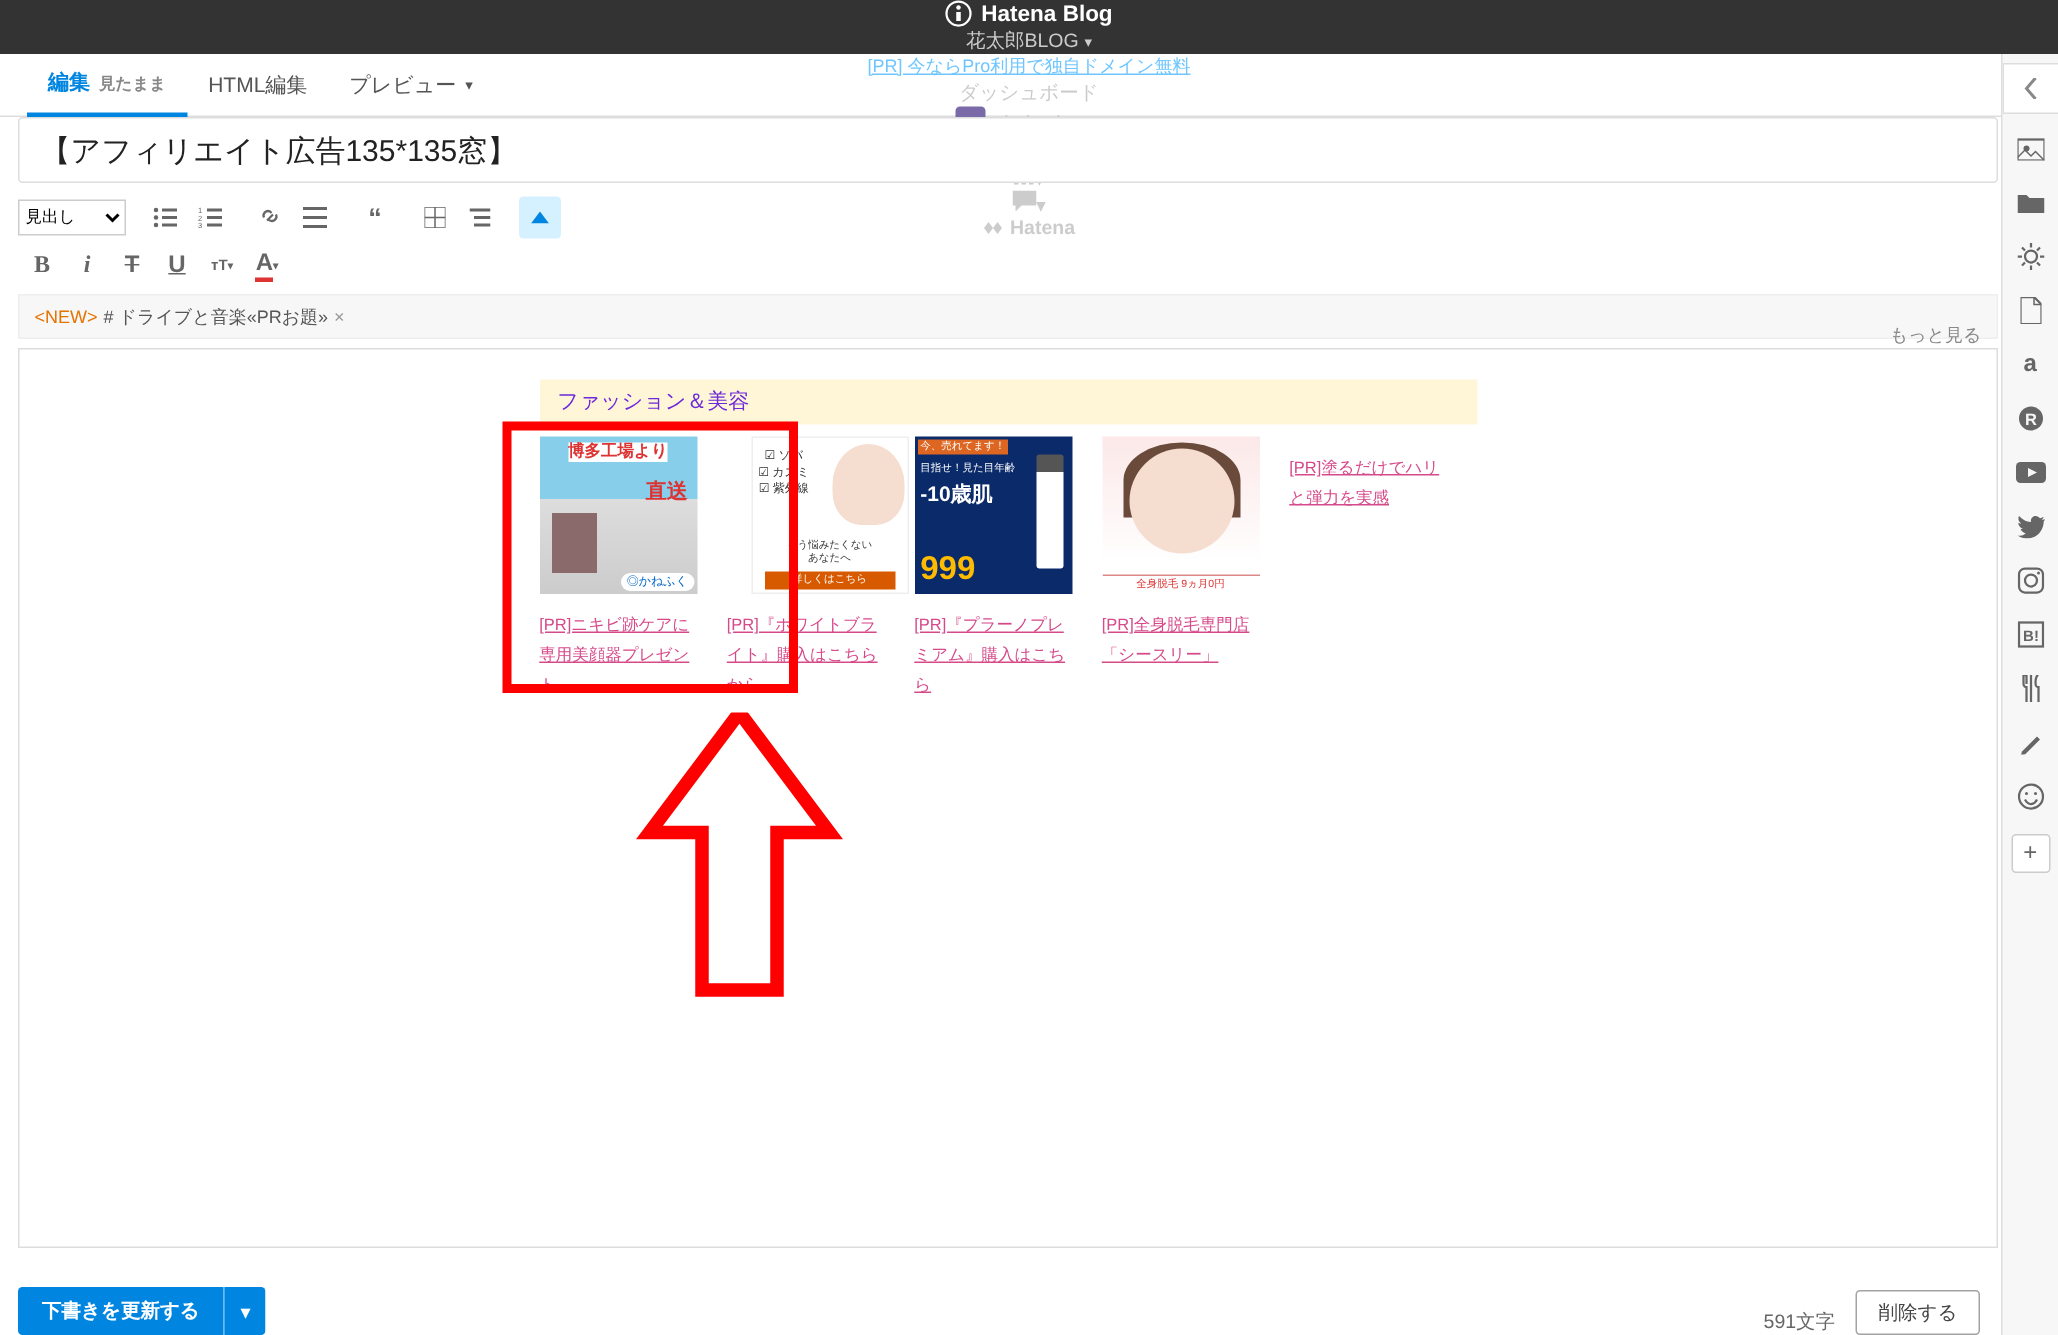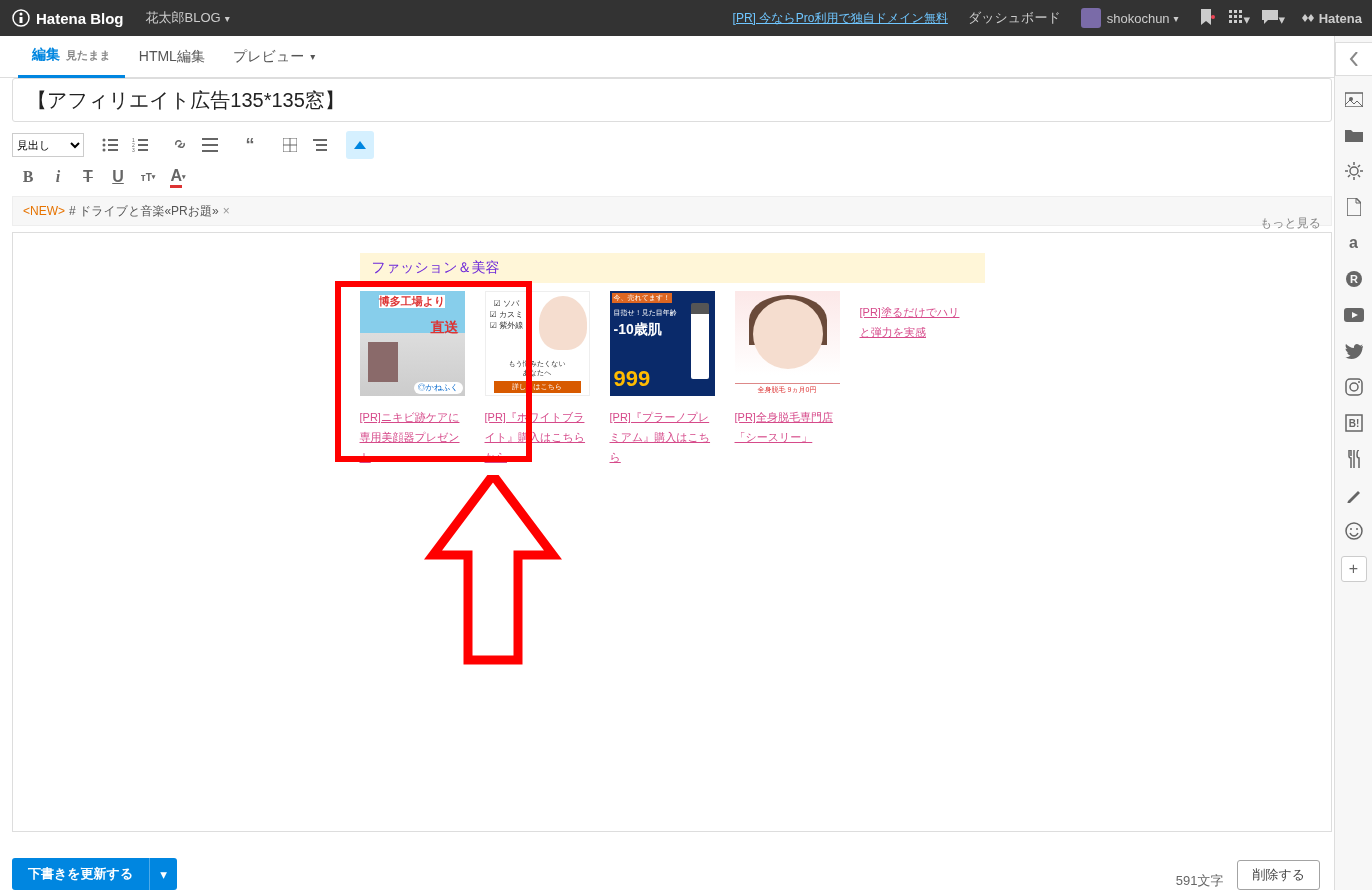--- a/index.html
+++ b/index.html
@@ -1,19 +1,19 @@
 <!DOCTYPE html>
 <html><head>
 <meta charset="utf-8">
 <style>
 * { margin:0; padding:0; box-sizing:border-box; font-family:"Hiragino Kaku Gothic ProN","Meiryo",sans-serif; }
 body { background:#fff; width:1372px; height:890px; overflow:hidden; position:relative; }
 
 
-.topbar { background:#333; height:36px; display:flex; align-items:center; color:#ccc; font-size:13px; }
+.topbar { background:#333; height:36px; display:flex; align-items:center; color:#ccc; font-size:13px;flex-direction:column; }
 .tb-logo { display:flex; align-items:center; padding:0 12px; color:#fff; font-size:15px; font-weight:600; }
 .tb-logo svg { margin-right:6px; }
 .tb-blog { padding:0 10px; color:#ccc; cursor:pointer; }
 .tb-blog::after { content:"▾"; font-size:10px; margin-left:4px; }
 .tb-spacer { flex:1; }
 .tb-pr { color:#6fc6ff; text-decoration:underline; padding:0 10px; cursor:pointer; font-size:12px; }
 .tb-dash { padding:0 10px; cursor:pointer; }
 .tb-user { display:flex; align-items:center; padding:0 10px; cursor:pointer; }
 .tb-avatar { width:20px; height:20px; background:#7a6ba8; border-radius:3px; margin-right:6px; }
 .tb-user::after { content:"▾"; font-size:10px; margin-left:4px; }
@@ -55,21 +55,21 @@
 .ad-item { width:105px; }
 .ad-thumb { width:105px; height:105px; display:flex; align-items:center; justify-content:center; font-size:8px; text-align:center; line-height:1.2; overflow:hidden; }
 .ad-link { color:#d64a8a; text-decoration:underline; font-size:11px; line-height:1.8; display:block; margin-top:12px; }
 
 
 .th1 { background:linear-gradient(180deg,#87ceeb 0%,#87ceeb 40%,#ddd 40%,#ccc 100%); position:relative; }
 .th1-txt1 { position:absolute; top:4px; background:#fff; color:#d33; font-size:11px; font-weight:bold; padding:0 0; }
 .th1-txt2 { position:absolute; top:28px; right:6px; color:#d33; font-size:14px; font-weight:bold; }
 .th1-bld { position:absolute; bottom:14px; left:8px; width:30px; height:40px; background:#8a6a6a; }
 .th1-badge { position:absolute; bottom:2px; right:2px; background:#fff; color:#06c; font-size:8px; padding:1px 4px; border-radius:8px; }
-.th2 { background:#fff; border:1px solid #eee; position:relative; }
+.th2 { background:#fff; border:1px solid #eee; position:relative;margin-left:16px; }
 .th2-chk { position:absolute; top:6px; left:4px; font-size:8px; color:#333; line-height:1.4; }
 .th2-face { position:absolute; top:4px; right:2px; width:48px; height:54px; background:#f5ddcf; border-radius:50% 50% 40% 40%; }
 .th2-txt { position:absolute; bottom:18px; width:100%; text-align:center; font-size:7px; color:#333; }
 .th2-btn { position:absolute; bottom:2px; left:8px; right:8px; background:#d85a00; color:#fff; font-size:7px; text-align:center; padding:2px; }
 .th3 { background:#0a2a6a; color:#fff; position:relative; }
 .th3-red { position:absolute; top:2px; left:2px; background:#d62; font-size:7px; padding:1px 2px; }
 .th3-txt { position:absolute; top:18px; left:4px; font-size:7px; }
 .th3-age { position:absolute; top:30px; left:4px; font-size:14px; font-weight:bold; }
 .th3-price { position:absolute; bottom:4px; left:4px; color:#fb0; font-size:22px; font-weight:bold; }
 .th3-bottle { position:absolute; right:6px; top:12px; width:18px; height:76px; background:linear-gradient(180deg,#555 0%,#555 15%,#fff 15%); border-radius:2px; }

